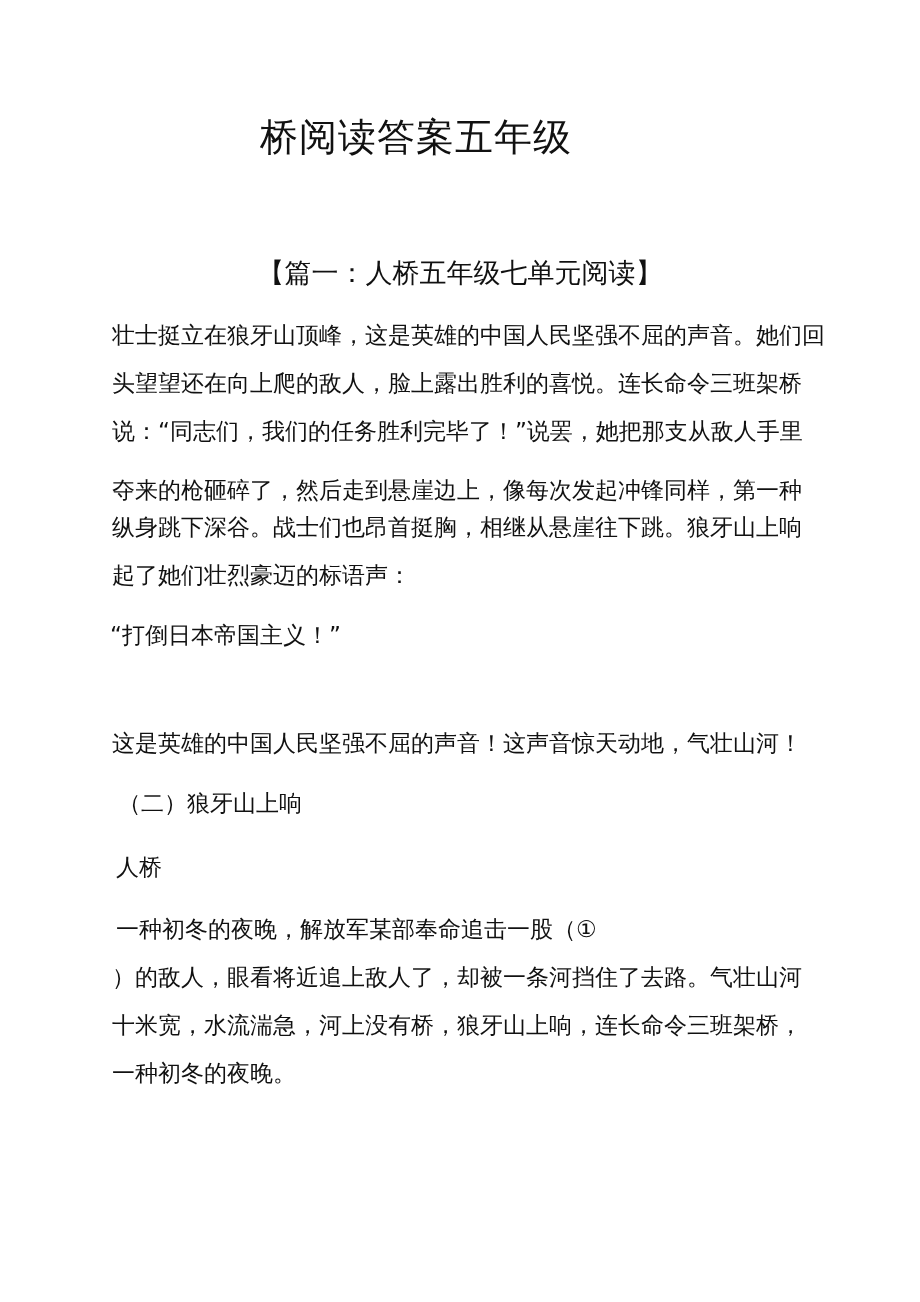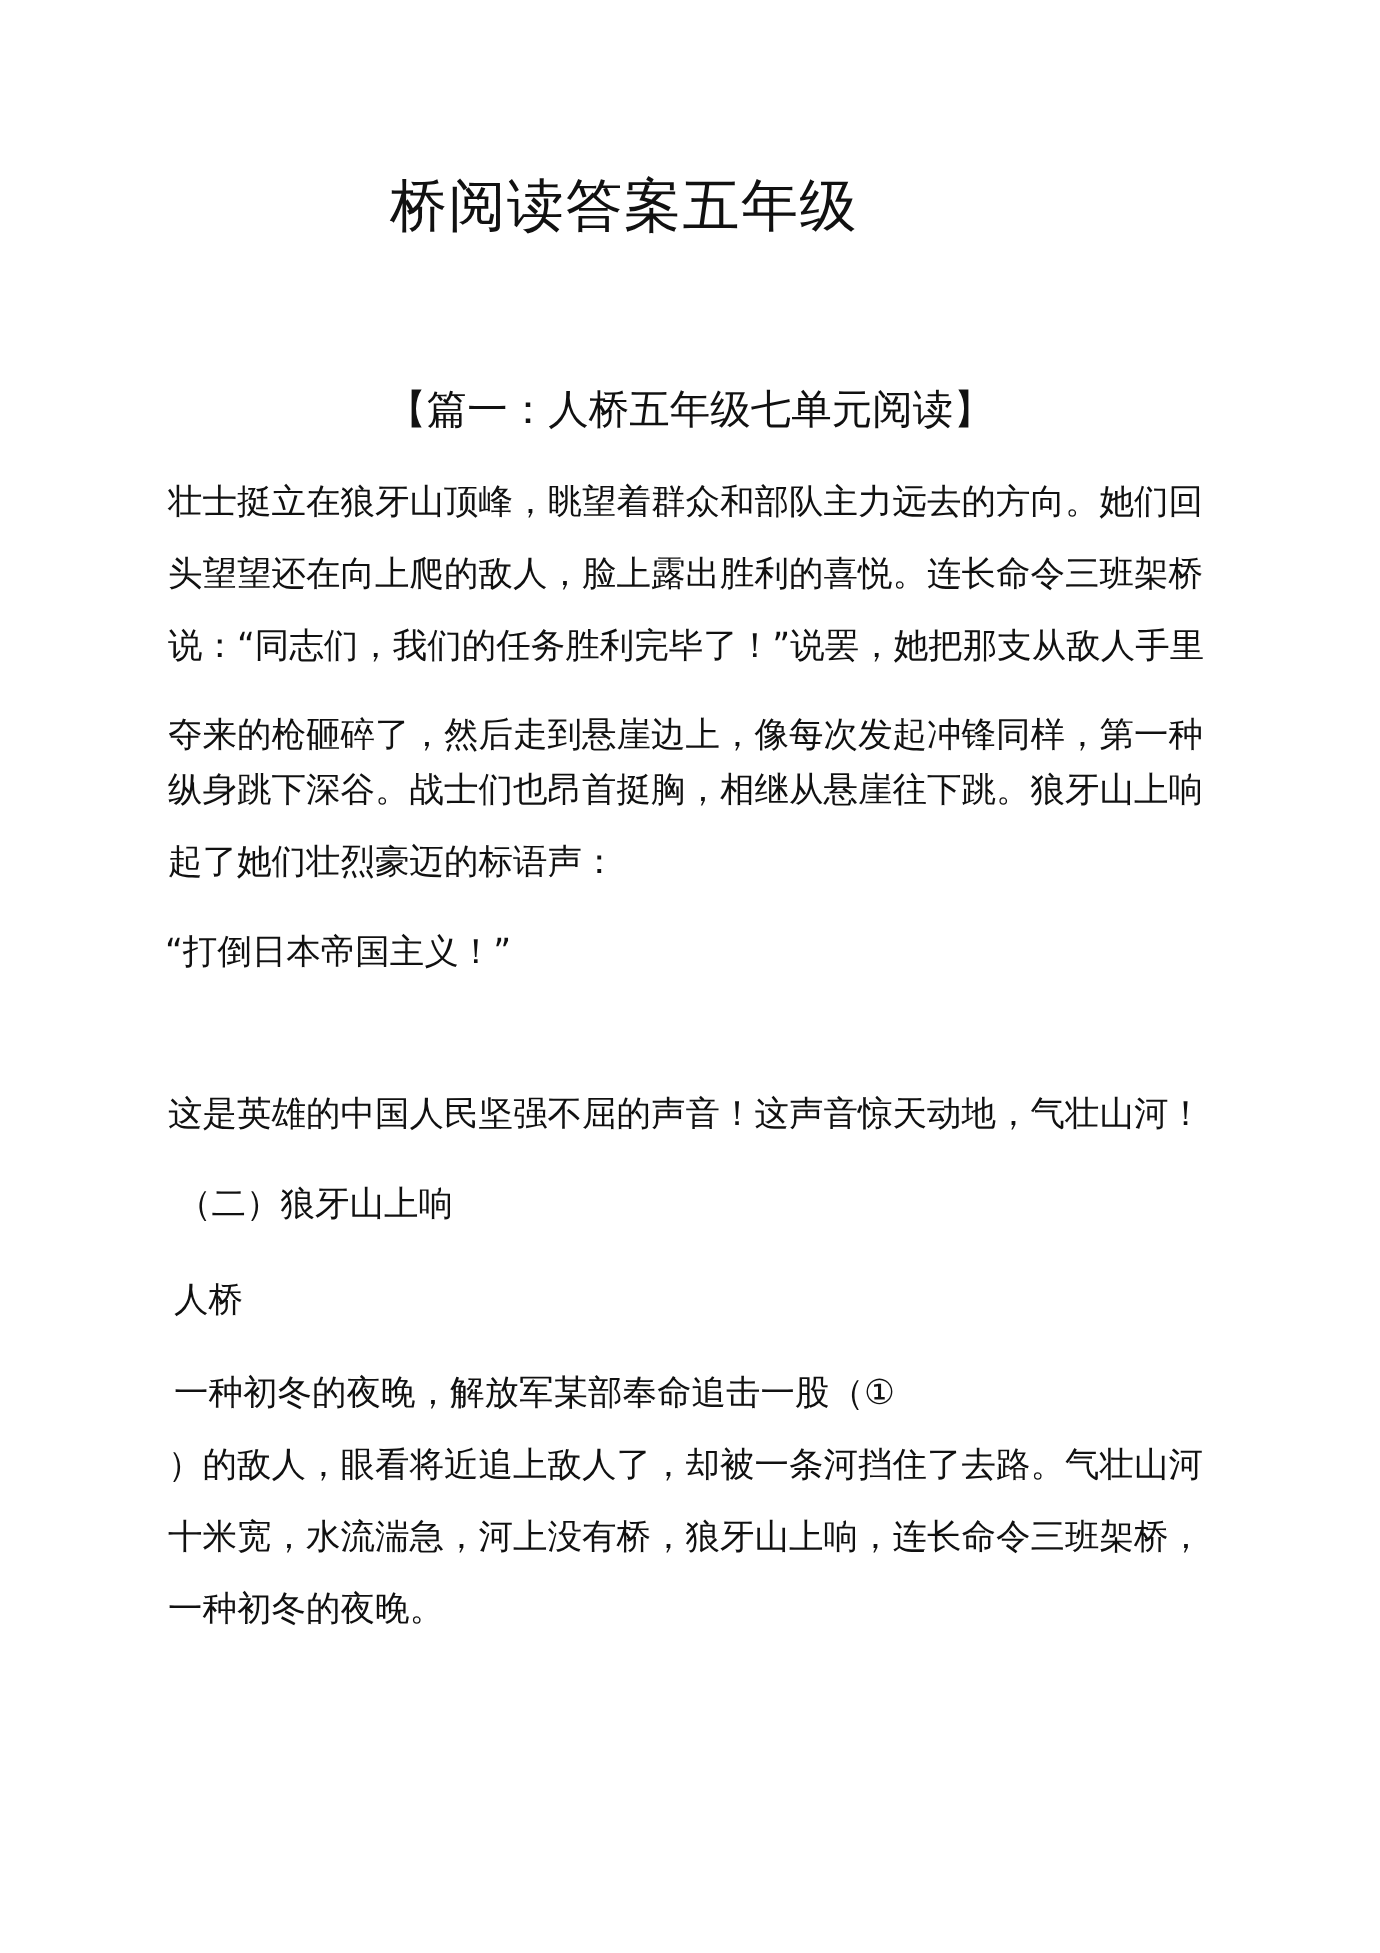--- a/index.html
+++ b/index.html
@@ -8,21 +8,21 @@
     .subtitle { position: absolute; top: 210px; left: 0; width: 920px; text-align: center; font-size: 27px; font-family: "DejaVu Serif", "Liberation Serif", serif; margin-top: 45px; }
     .line { position: absolute; left: 112px; font-size: 23px; line-height: 30px; white-space: nowrap; }
   </style>
 </head>
 <body>
 
 <div>
   <div class="title">桥阅读答案五年级</div>
   <div class="subtitle">【篇一：人桥五年级七单元阅读】</div>
 
-  <div class="line" style="top:320px">壮士挺立在狼牙山顶峰，眺望着群众和部队主力远去的方向。她们回</div>
+  <div class="line" style="top:320px">壮士挺立在狼牙山顶峰，这是英雄的中国人民坚强不屈的声音。她们回</div>
   <div class="line" style="top:368px">头望望还在向上爬的敌人，脸上露出胜利的喜悦。连长命令三班架桥</div>
   <div class="line" style="top:416px">说：“同志们，我们的任务胜利完毕了！”说罢，她把那支从敌人手里</div>
   <div class="line" style="top:475px">夺来的枪砸碎了，然后走到悬崖边上，像每次发起冲锋同样，第一种</div>
   <div class="line" style="top:512px">纵身跳下深谷。战士们也昂首挺胸，相继从悬崖往下跳。狼牙山上响</div>
   <div class="line" style="top:560px">起了她们壮烈豪迈的标语声：</div>
   <div class="line" style="top:620px; left:110px">“打倒日本帝国主义！”</div>
   <div class="line" style="top:728px">这是英雄的中国人民坚强不屈的声音！这声音惊天动地，气壮山河！</div>
   <div class="line" style="top:788px; left:118px">（二）狼牙山上响</div>
   <div class="line" style="top:852px; left:116px">人桥</div>
   <div class="line" style="top:914px; left:116px">一种初冬的夜晚，解放军某部奉命追击一股（①</div>

